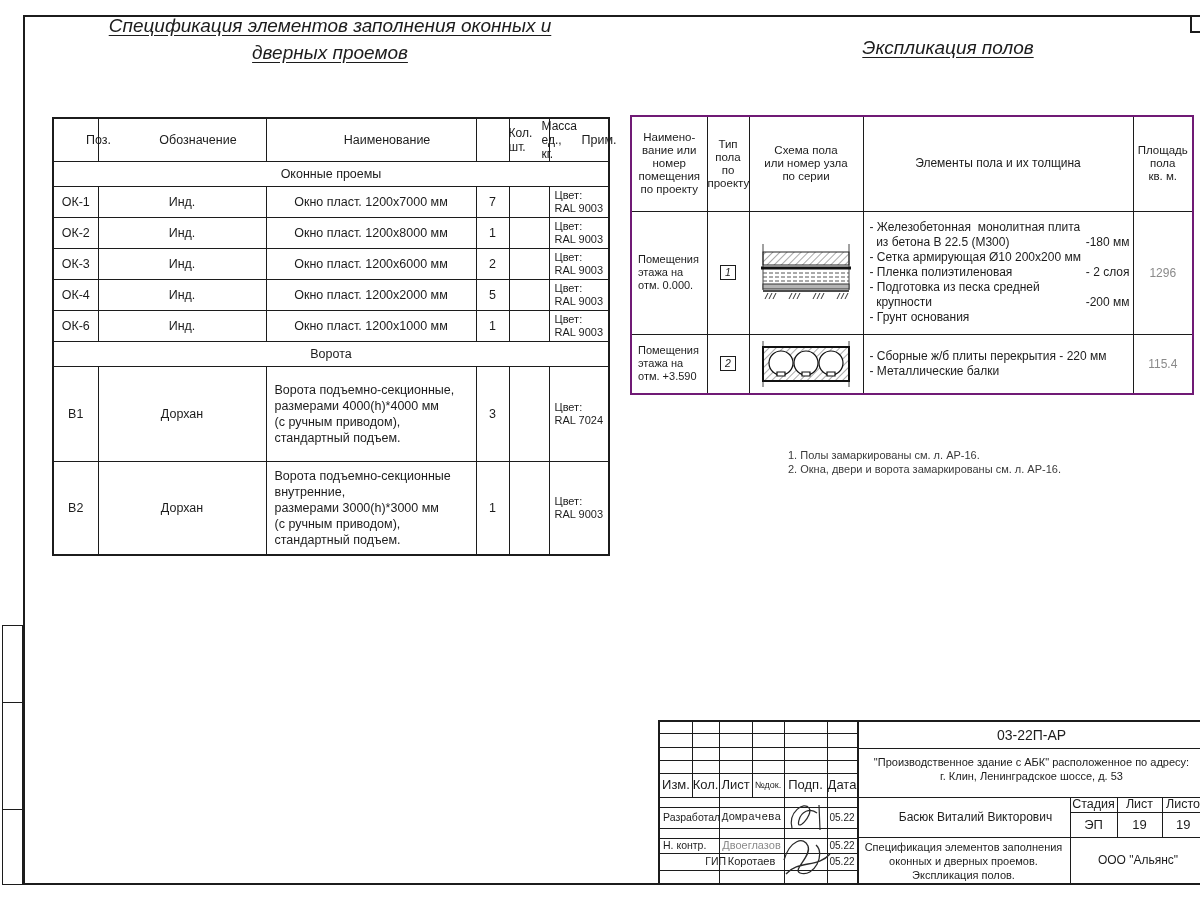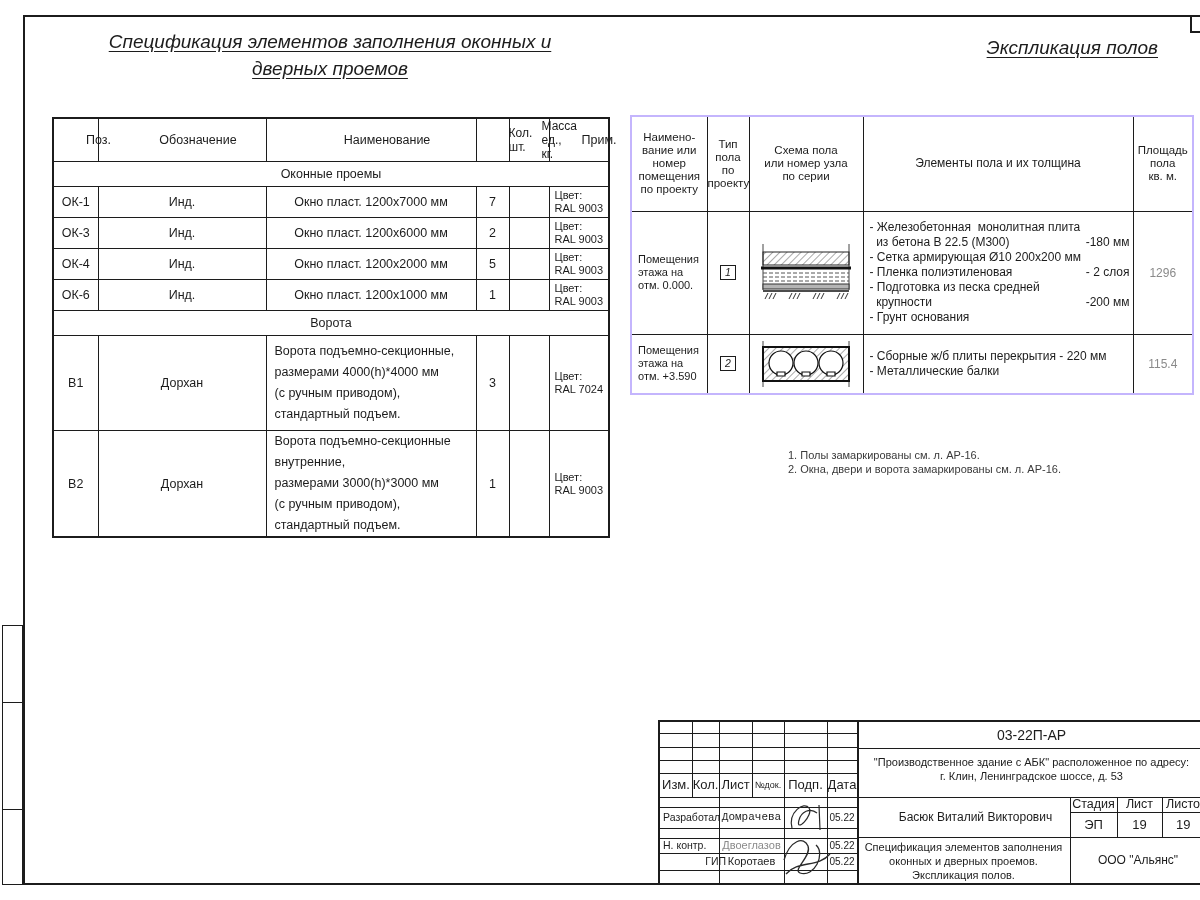--- a/index.html
+++ b/index.html
@@ -9,32 +9,32 @@
     font-family: "Liberation Sans", sans-serif;
   }
   .abs { position: absolute; }
   
   .frame { left: 23px; top: 15px; width: 1182px; height: 870px; border: 2px solid #1c1c1c; }
   .mbox { left: 2px; width: 21px; border: 1px solid #1c1c1c; background: #fff; }
   .corner-box { left: 1190px; top: 15px; width: 15px; height: 18px; border-left: 2px solid #1c1c1c; border-bottom: 2px solid #1c1c1c; }
   
   .doc-title { font-style: italic; font-size: 19px; line-height: 27px; text-align: center; }
   .doc-title span { text-decoration: underline; text-underline-offset: 3px; }
-  .t-spec { left: 50px; top: 28px; width: 560px; }
-  .t-floors { left: 738px; top: 34px; width: 420px; text-align: right; }
+  .t-spec { left: 50px; top: 12px; width: 560px; }
+  .t-floors { left: 738px; top: 34px; width: 420px; }
   
   table { border-collapse: collapse; table-layout: fixed; }
   td { border: 1px solid #1c1c1c; text-align: center; vertical-align: middle; padding: 0; font-size: 12.5px; }
   .spec { left: 52px; top: 117px; width: 556px; border: 2px solid #1c1c1c; }
   .spec tr.h td { height: 35px; font-size: 12.5px; line-height: 14px; padding-left: 32px; }
   .spec tr.sect td { height: 25px; font-size: 12.5px; }
   .spec td.note { text-align: left; padding-left: 5px; font-size: 11px; line-height: 13px; }
-  .spec td.nameL { text-align: left; padding-left: 8px; font-size: 12.5px; line-height: 21px; }
+  .spec td.nameL { text-align: left; padding-left: 8px; font-size: 12.5px; line-height: 16px; }
   .ml { white-space: pre-line; }
-  .fl { left: 630px; top: 115px; width: 562px; border: 2px solid #c4b5fd; }
+  .fl { left: 630px; top: 115px; width: 562px; border: 2px solid #701a75; }
   .fl tr.h td { height: 95px; font-size: 11.5px; line-height: 13px; }
   .fl td.room { text-align: left; padding-left: 6px; font-size: 11px; line-height: 13px; }
   .fl td.elems { text-align: left; vertical-align: middle; padding: 2px 3px 2px 6px; }
   .fl td.area { color: #8a8a8a; font-size: 12px; }
   .el-line { display: flex; justify-content: space-between; font-size: 12px; line-height: 15px; }
   .el-line span { white-space: pre; }
   .type-box { display: inline-block; width: 16px; height: 15px; border: 1px solid #1c1c1c; font-size: 10.5px; line-height: 13px; text-align: center; font-style: italic; }
   
   .notes { left: 788px; top: 448px; font-size: 11px; line-height: 14px; color: #3a3a3a; }
   
@@ -81,20 +81,29 @@
     <td>Прим.</td>
   </tr>
   <tr class="sect">
     <td colspan="6">Оконные проемы</td>
   </tr>
   <tr style="height:31px">
     <td>ОК-1</td>
     <td>Инд.</td>
     <td>Окно пласт. 1200х7000 мм</td>
     <td>7</td>
+    <td></td>
+    <td class="note ml">Цвет:
+RAL 9003</td>
+  </tr>
+  <tr style="height:31px">
+    <td>ОК-2</td>
+    <td>Инд.</td>
+    <td>Окно пласт. 1200х8000 мм</td>
+    <td>1</td>
     <td></td>
     <td class="note ml">Цвет:
 RAL 9003</td>
   </tr>
   <tr style="height:31px">
     <td>ОК-3</td>
     <td>Инд.</td>
     <td>Окно пласт. 1200х6000 мм</td>
     <td>2</td>
     <td></td>

